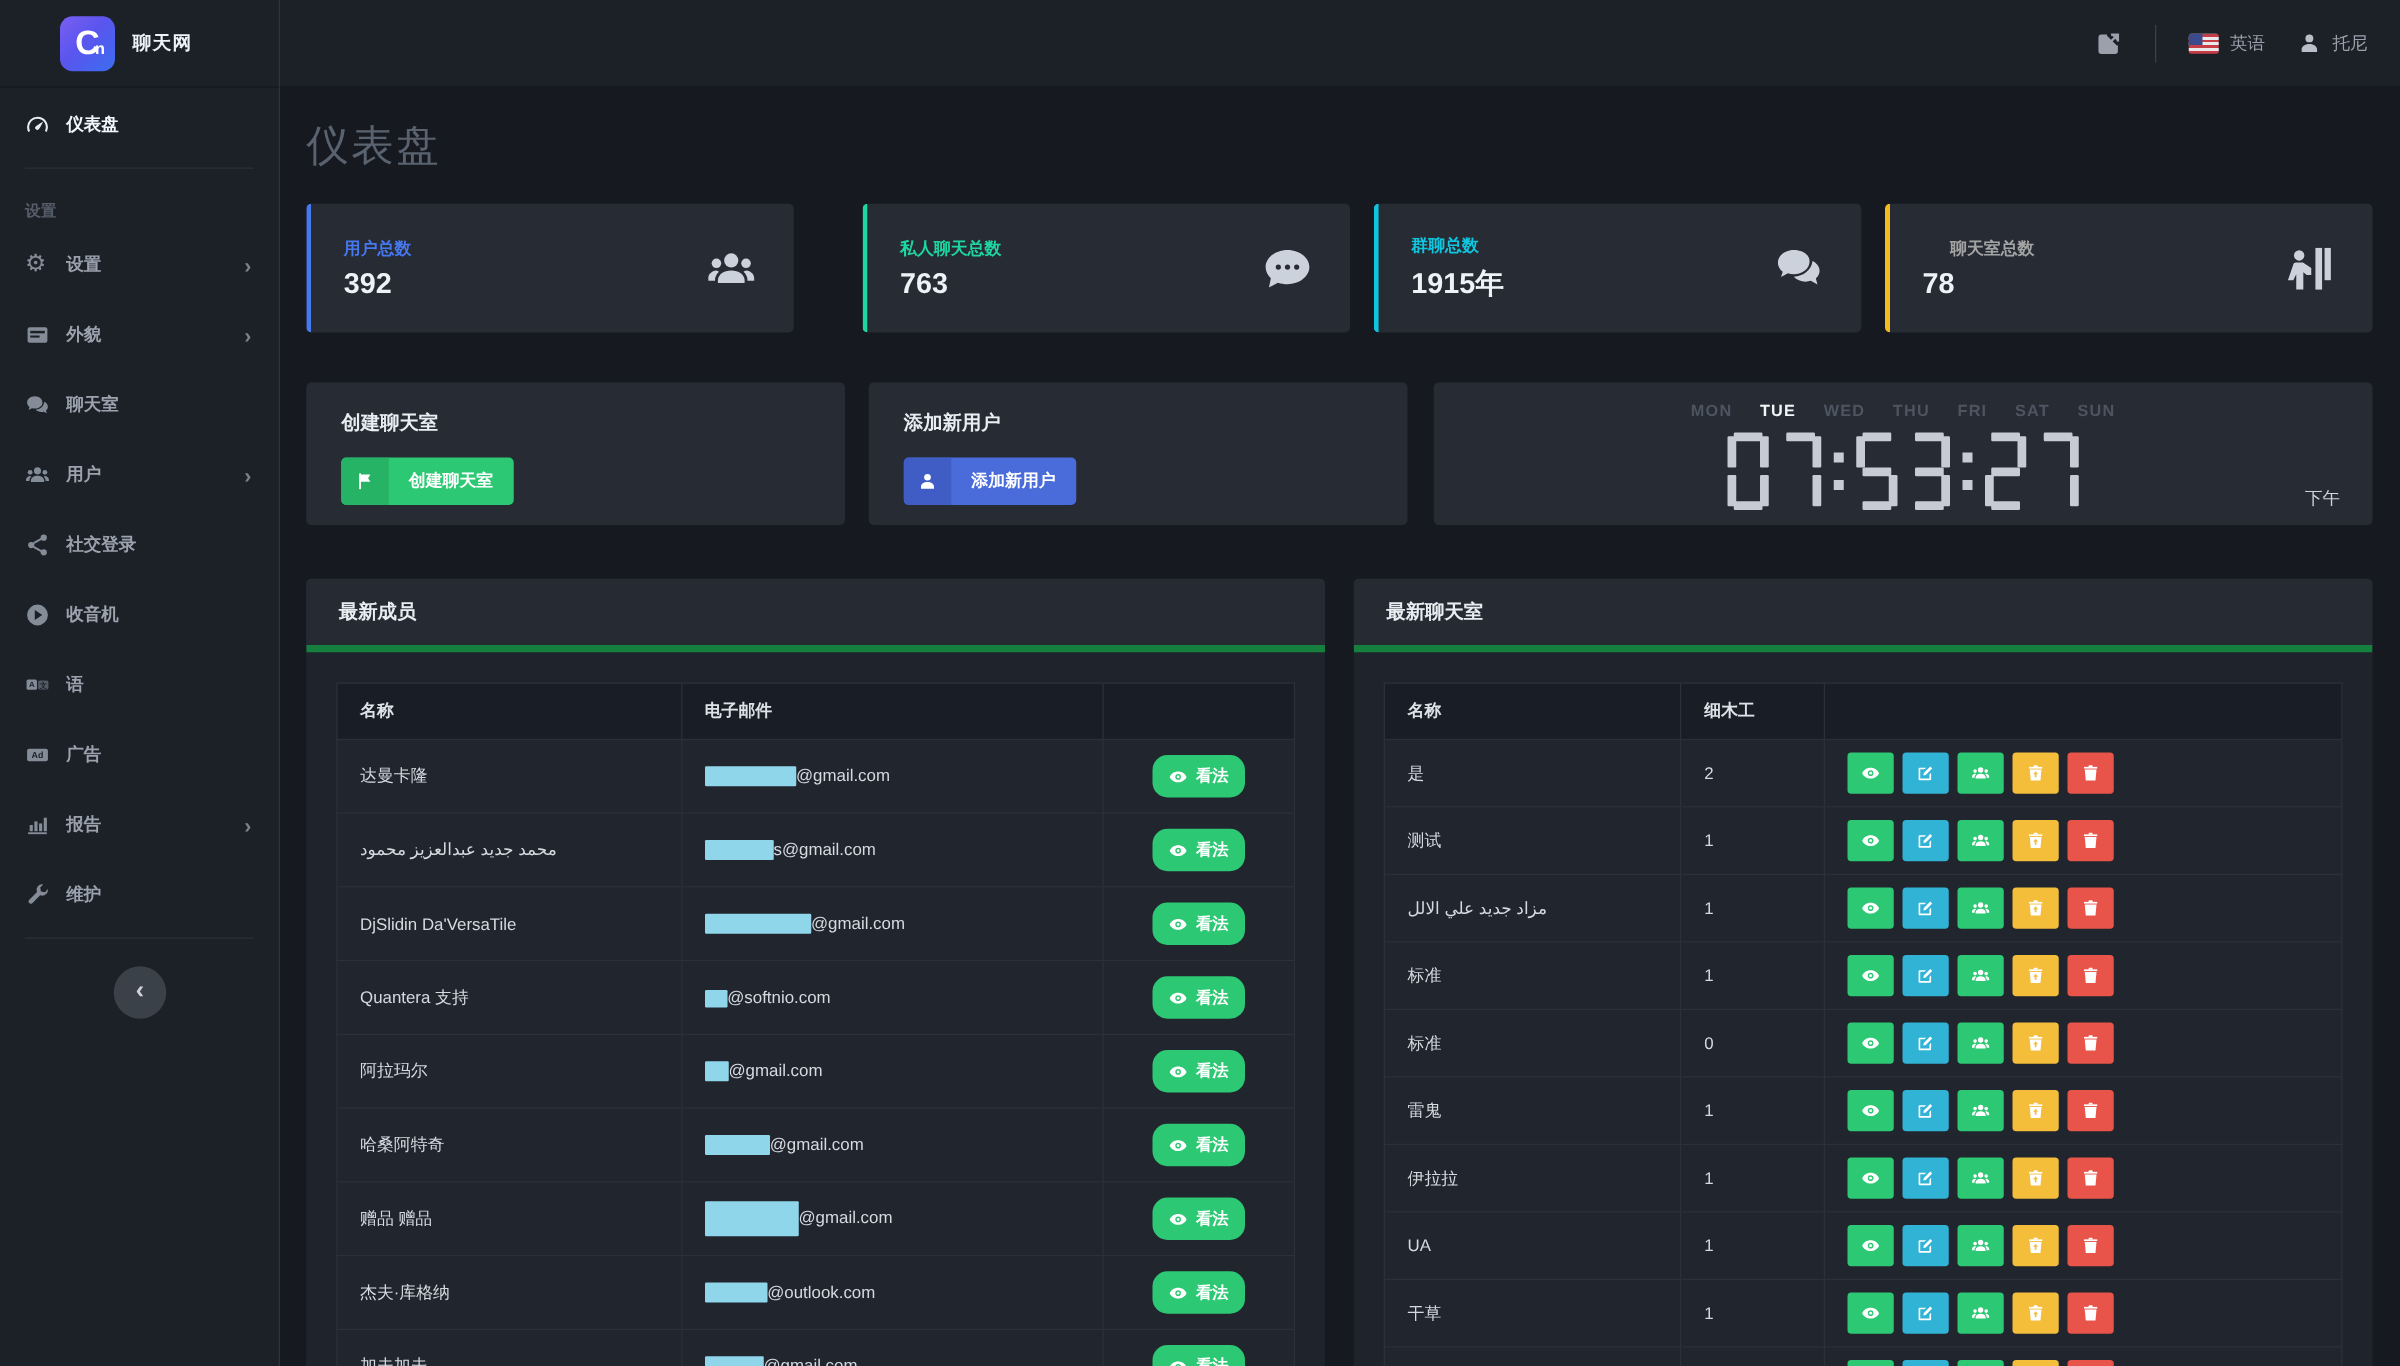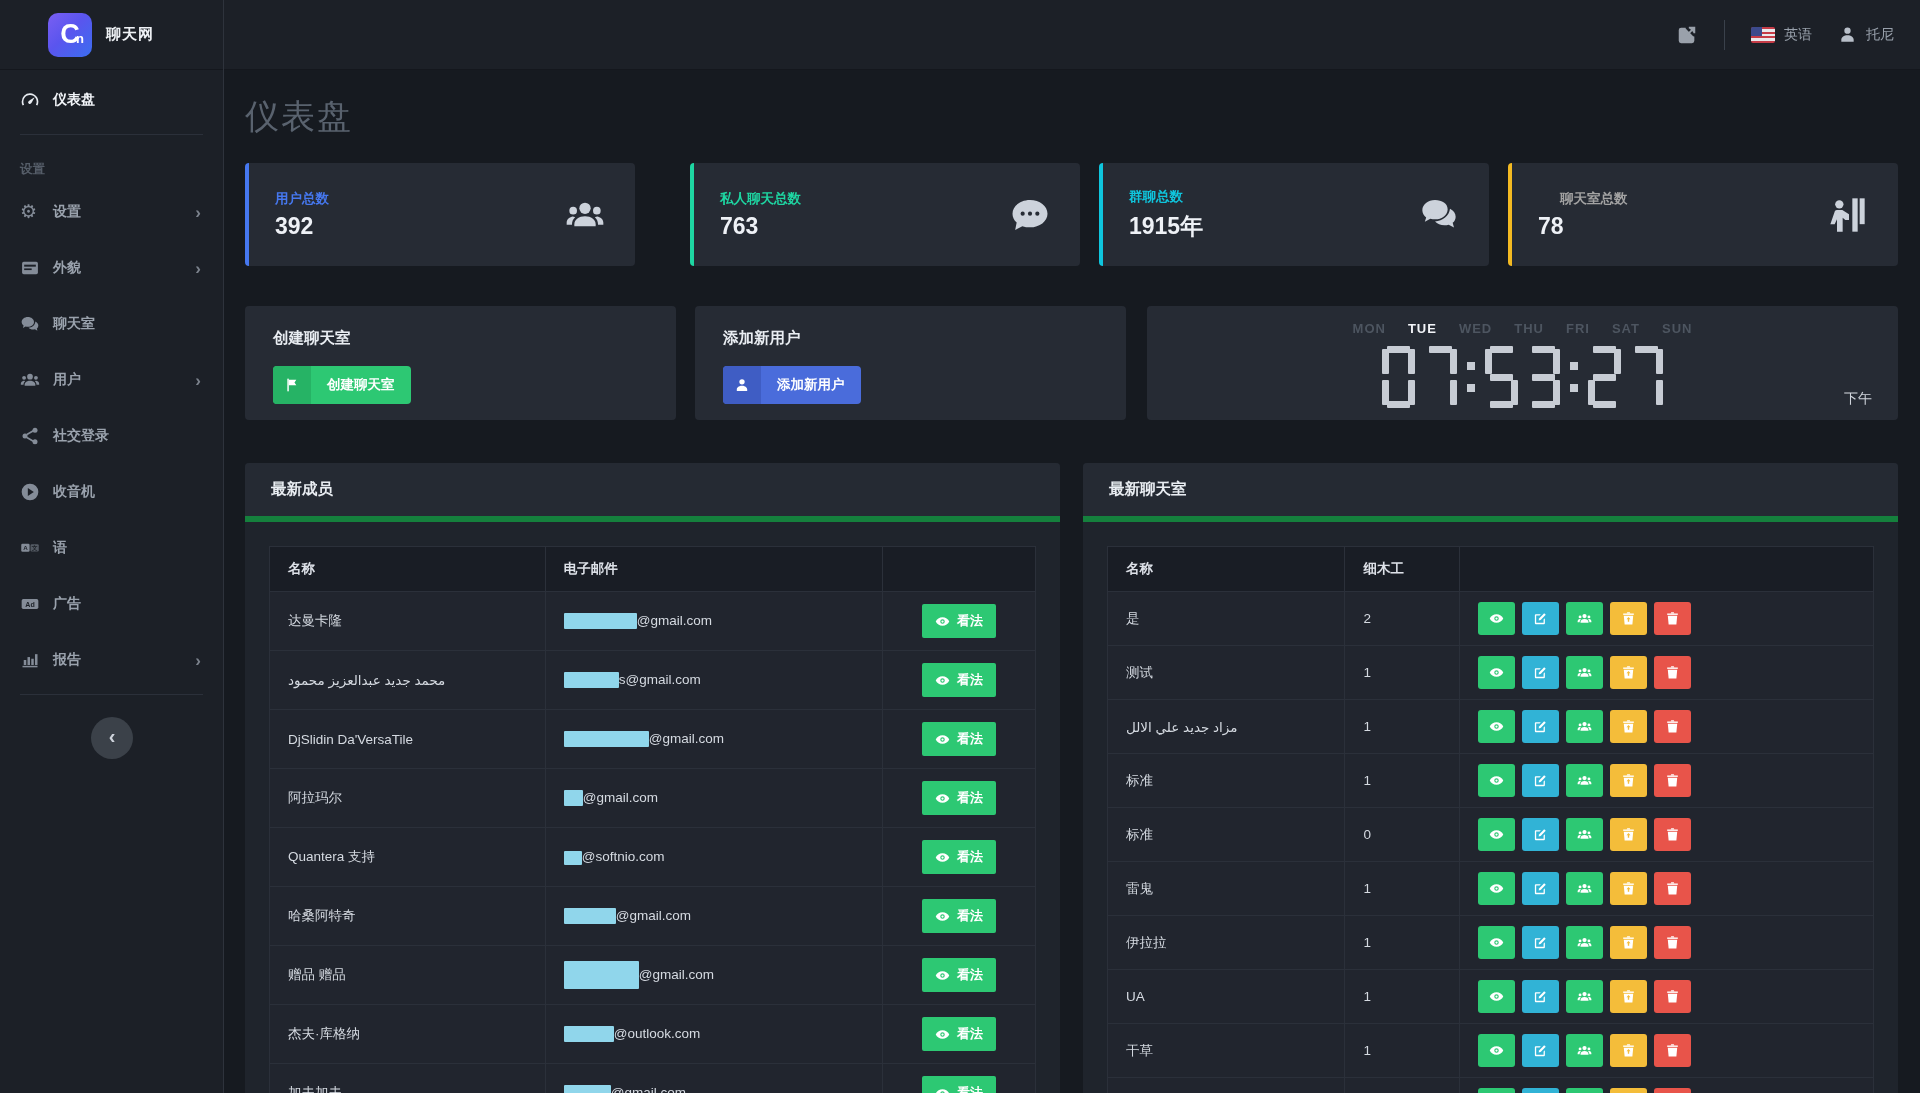--- a/index.html
+++ b/index.html
@@ -113,21 +113,21 @@
     padding:16px 26px; font-size:15.5px; font-weight:bold; color:#e9edf2; }
   .table-wrap { padding:24px; }
   table { width:100%; border-collapse:collapse; }
   th { background:#191d25; text-align:left; font-size:13.5px; font-weight:bold; color:#dde1e8;
     padding:13px 18px; border:1px solid #2b303a; }
   td { background:#21252e; font-size:13.5px; color:#d5dae1; padding:12px 18px; border:1px solid #2b303a; }
   .rooms td { padding:10px 18px; }
   .redact { display:inline-block; background:#90d6eb; height:16px; vertical-align:middle; border-radius:1px; }
   .view-btn {
     display:inline-flex; align-items:center; gap:7px; background:#2dc873; color:#fff;
-    border:none; border-radius:2px; padding:0 13px; height:34px; font-size:13px; font-weight:bold;
+    border:none; border-radius:12px; padding:0 13px; height:34px; font-size:13px; font-weight:bold;
     font-family:inherit; cursor:pointer;
   }
   .view-btn svg { width:15px; height:15px; }
   .act-cell { text-align:left; white-space:nowrap; }
   .icon-btn {
     display:inline-flex; align-items:center; justify-content:center; width:37px; height:33px;
     border:none; border-radius:3px; color:#fff; cursor:pointer; margin-right:7px; vertical-align:middle;
   }
   .icon-btn svg { width:15px; height:15px; }
   .ib-view { background:#2dc873; } .ib-edit { background:#31b3d6; } .ib-users { background:#2dc873; }
@@ -266,20 +266,28 @@
           <svg viewBox="0 0 24 24">
             <rect x="3" y="19" width="18" height="1.8"></rect>
             <rect x="4.5" y="12" width="3" height="6"></rect>
             <rect x="9" y="8.5" width="3" height="9.5"></rect>
             <rect x="13.5" y="10.5" width="3" height="7.5"></rect>
             <rect x="18" y="5" width="3" height="13"></rect>
           </svg>
         </span>
         <span>报告</span>
         <span class="side-chevron">›</span>
+      </div>
+      <div class="side-item">
+        <span class="s-icon">
+          <svg viewBox="0 0 24 24">
+            <path d="M21.8 6.2a5.3 5.3 0 0 1-7.2 6L7 19.8a2.2 2.2 0 0 1-3.1-3.1L11.5 9a5.3 5.3 0 0 1 6-7.2L14.6 4.7l.7 4 4 .7z"></path>
+          </svg>
+        </span>
+        <span>维护</span>
       </div>
     </div>
   <div class="side-divider"></div>
   <div class="collapse-btn">‹</div>
 </aside>
 
 <main class="main">
   <h1 class="page-title">仪表盘</h1>
 
   <div class="stats-row" id="stats-row">
@@ -469,35 +477,35 @@
                     <span>
                       <svg viewBox="0 0 24 24">
                         <path fill-rule="evenodd" d="M12 5.2C7.1 5.2 3 8 1.2 12 3 16 7.1 18.8 12 18.8S21 16 22.8 12C21 8 16.9 5.2 12 5.2zm0 10.4a3.6 3.6 0 1 1 0-7.2 3.6 3.6 0 0 1 0 7.2z"></path>
                         <circle cx="12" cy="12" r="1.8"></circle>
                       </svg>
                     </span>
                     <span>看法</span>
                   </button></td>
               </tr>
               <tr>
+                <td>Quantera 支持</td>
+                <td><span class="redact" style="width: 18px; height: 14px;"></span><span>@softnio.com</span></td>
+                <td style="text-align: center;"><button class="view-btn">
+                    <span>
+                      <svg viewBox="0 0 24 24">
+                        <path fill-rule="evenodd" d="M12 5.2C7.1 5.2 3 8 1.2 12 3 16 7.1 18.8 12 18.8S21 16 22.8 12C21 8 16.9 5.2 12 5.2zm0 10.4a3.6 3.6 0 1 1 0-7.2 3.6 3.6 0 0 1 0 7.2z"></path>
+                        <circle cx="12" cy="12" r="1.8"></circle>
+                      </svg>
+                    </span>
+                    <span>看法</span>
+                  </button></td>
+              </tr>
+              <tr>
                 <td>阿拉玛尔</td>
                 <td><span class="redact" style="width: 19px; height: 16px;"></span><span>@gmail.com</span></td>
-                <td style="text-align: center;"><button class="view-btn">
-                    <span>
-                      <svg viewBox="0 0 24 24">
-                        <path fill-rule="evenodd" d="M12 5.2C7.1 5.2 3 8 1.2 12 3 16 7.1 18.8 12 18.8S21 16 22.8 12C21 8 16.9 5.2 12 5.2zm0 10.4a3.6 3.6 0 1 1 0-7.2 3.6 3.6 0 0 1 0 7.2z"></path>
-                        <circle cx="12" cy="12" r="1.8"></circle>
-                      </svg>
-                    </span>
-                    <span>看法</span>
-                  </button></td>
-              </tr>
-              <tr>
-                <td>Quantera 支持</td>
-                <td><span class="redact" style="width: 18px; height: 14px;"></span><span>@softnio.com</span></td>
                 <td style="text-align: center;"><button class="view-btn">
                     <span>
                       <svg viewBox="0 0 24 24">
                         <path fill-rule="evenodd" d="M12 5.2C7.1 5.2 3 8 1.2 12 3 16 7.1 18.8 12 18.8S21 16 22.8 12C21 8 16.9 5.2 12 5.2zm0 10.4a3.6 3.6 0 1 1 0-7.2 3.6 3.6 0 0 1 0 7.2z"></path>
                         <circle cx="12" cy="12" r="1.8"></circle>
                       </svg>
                     </span>
                     <span>看法</span>
                   </button></td>
               </tr>

